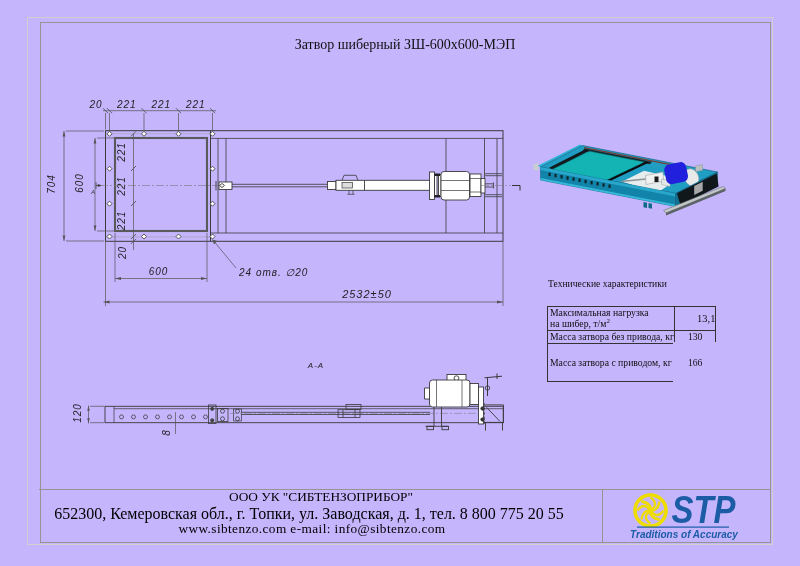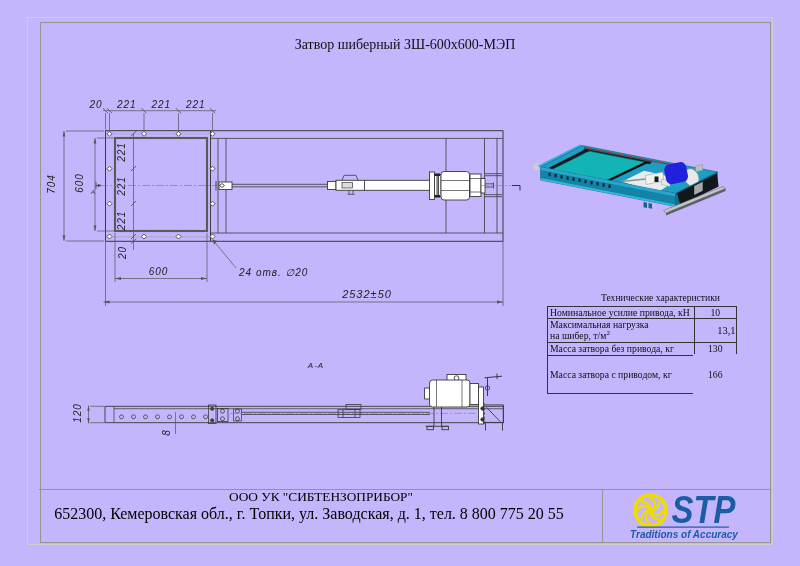--- a/index.html
+++ b/index.html
@@ -298,30 +298,26 @@
     <polygon points="648.5,203 652,203.7 652,208.7 648.5,208" fill="#0e6b85"></polygon>
     <polygon points="670.5,207.2 674,207.9 674,211.5 670.5,210.8" fill="#0e6b85"></polygon>
 
     <polygon points="663.5,210.5 723,186.5 725.5,188.5 666,213" fill="#c3c7c8" stroke="#5c6466" stroke-width="0.5"></polygon>
 
     <polygon points="666,213 725.5,188.5 725.5,191 666,215.5" fill="#5a6163"></polygon>
   </g>
 
 </svg>
 
-<div class="abs" style="left:548px;top:292px;width:172px;text-align:right;font-size:9.6px;color:#111;">Технические характеристики</div>
+<div class="abs" style="left:548px;top:278px;width:172px;text-align:left;font-size:9.6px;color:#111;">Технические характеристики</div>
 
 <div class="abs" style="left:547px;top:305.5px;">
   <table style="border-collapse:collapse;font-family:'Liberation Serif',serif;font-size:9.7px;color:#111;table-layout:fixed;">
 
     <tbody>
-          <tr>
-            <td style="border:1px solid #333;width:144px;height:11px;padding:0 0 0 2px;line-height:11px;white-space:nowrap;overflow:hidden;">Номинальное усилие привода, кН</td>
-            <td style="border:1px solid #333;width:22px;text-align:center;padding:0;">10</td>
-          </tr>
 
 
     <tr>
             <td style="border:1px solid #333;height:23px;padding:0 0 0 2px;line-height:11.5px;white-space:nowrap;overflow:hidden;">Максимальная нагрузка<br>на шибер, т/м<sup style="font-size:7px;line-height:4px;">2</sup></td>
             <td style="border:1px solid #333;text-align:right;padding:0;font-size:10.5px;">13,1</td>
           </tr>
 
     <tr>
             <td style="border:1px solid #333;height:11px;padding:0 0 0 2px;line-height:11px;white-space:nowrap;overflow:hidden;">Масса затвора без привода, кг</td>
             <td style="border:1px solid #333;text-align:center;padding:0;">130</td>
@@ -336,20 +332,21 @@
 </div>
 
 <div class="abs" style="left:39px;top:489px;width:732px;height:1px;background:#949494;"></div>
 
 <div class="abs" style="left:602px;top:489px;width:1px;height:53px;background:#949494;"></div>
 
 <div class="abs" style="left:40px;top:488.8px;width:562px;text-align:center;font-size:13.3px;color:#000;">ООО УК "СИБТЕНЗОПРИБОР"</div>
 
 <div class="abs" style="left:28px;top:504.8px;width:562px;text-align:center;font-size:16px;color:#000;">652300, Кемеровская обл., г. Топки, ул. Заводская, д. 1, тел. 8 800 775 20 55</div>
 
+<div class="abs" style="left:31px;top:520.8px;width:562px;text-align:center;font-size:13.3px;letter-spacing:0.4px;color:#000;">www.sibtenzo.com e-mail: info@sibtenzo.com</div>
 
 <svg class="abs" style="left:602px;top:489px;" width="168" height="53" viewBox="0 0 168 53">
 
   <g transform="translate(48.5,21.5)">
     <circle r="15.5" fill="none" stroke="#f0dd00" stroke-width="3.6"></circle>
     <g fill="none" stroke="#f0dd00" stroke-width="2.3">
       <path d="M0,-13 C6,-9 6,-4 0,0 C-6,4 -6,9 0,13"></path>
       <path d="M13,0 C9,6 4,6 0,0 C-4,-6 -9,-6 -13,0"></path>
       <path d="M-9,-9 C-2,-8 1,-4 0,0 C-1,4 2,8 9,9"></path>
       <path d="M9,-9 C8,-2 4,1 0,0 C-4,-1 -8,2 -9,9"></path>

